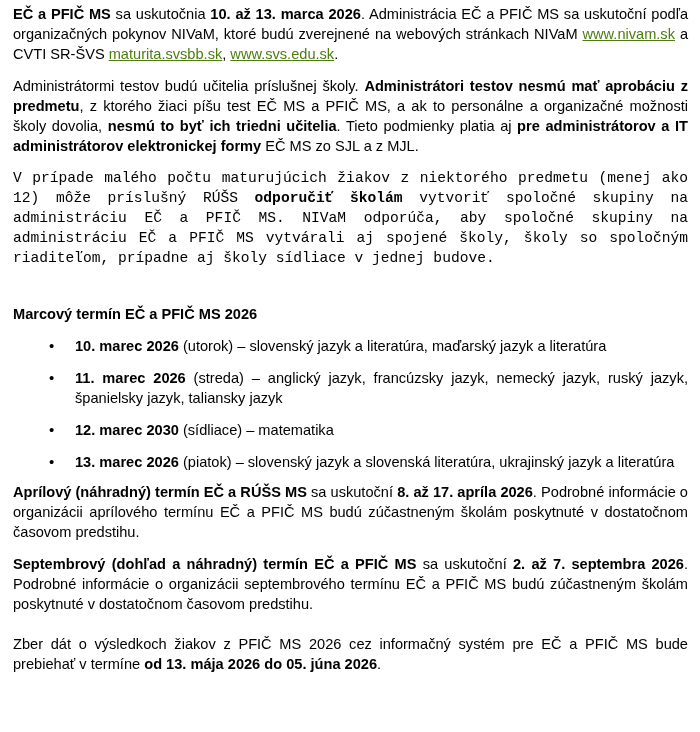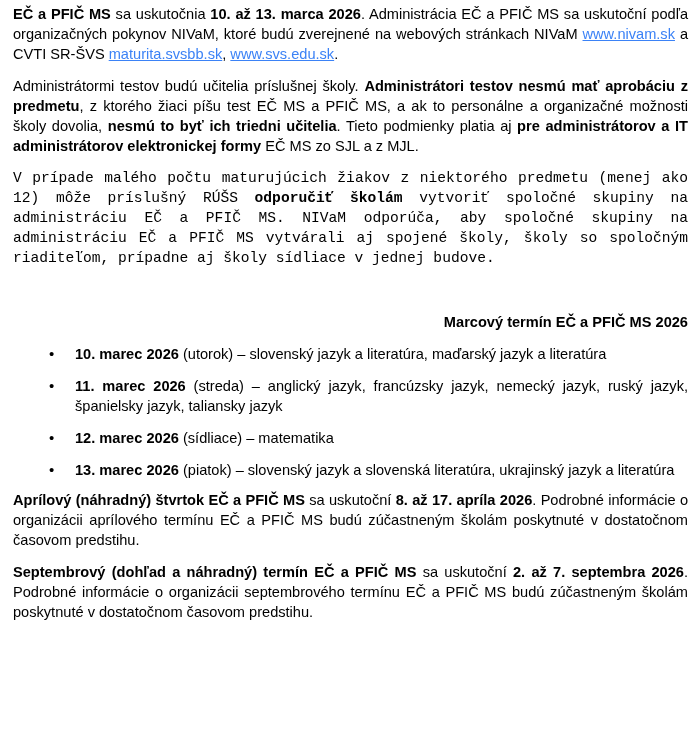--- a/index.html
+++ b/index.html
@@ -28,28 +28,28 @@
     text-justify: inter-word;
   }
   p.para.tight {
     margin-bottom: 8px;
     font-family: Liberation Mono, monospace;
   }
   b, .b {
     font-weight: bold;
   }
   a.link {
-    color: #3b82f6;
+    color: #4d7c0f;
   }
   h3.section-heading {
-    margin: 16px 0 12px 0;
+    margin: 8px 0 12px 0;
     font-size: 14.6px;
     line-height: 20px;
     font-weight: bold;
-    text-align: right;
+    text-align: left;
   }
   .spacer-line {
     height: 20px;
   }
   .spacer-small {
     height: 8px;
   }
   ul.date-list {
     list-style: none;
     margin: 0 0 10px 0;
@@ -97,28 +97,29 @@
       <li>
         <span class="bullet">•</span>
         <span class="li-text"><b>10. marec 2026</b><span> (utorok) – slovenský jazyk a literatúra, maďarský jazyk a literatúra</span></span>
       </li>
       <li>
         <span class="bullet">•</span>
         <span class="li-text"><b>11. marec 2026</b><span> (streda) – anglický jazyk, francúzsky jazyk, nemecký jazyk, ruský jazyk, španielsky jazyk, taliansky jazyk</span></span>
       </li>
       <li>
         <span class="bullet">•</span>
-        <span class="li-text"><b>12. marec 2026</b><span> (sídliace) – matematika</span></span>
+        <span class="li-text"><b>12. marec 2030</b><span> (sídliace) – matematika</span></span>
       </li>
       <li>
         <span class="bullet">•</span>
         <span class="li-text"><b>13. marec 2026</b><span> (piatok) – slovenský jazyk a slovenská literatúra, ukrajinský jazyk a literatúra</span></span>
       </li>
     </ul>
 
-  <p class="para"><b class="b">Aprílový (náhradný) štvrtok EČ a PFIČ MS</b><span> sa uskutoční </span><b class="b">8. až 17. apríla 2026</b><span>. Podrobné informácie o organizácii aprílového termínu EČ a PFIČ MS budú zúčastneným školám poskytnuté v dostatočnom časovom predstihu.</span></p>
+  <p class="para"><b class="b">Aprílový (náhradný) termín EČ a RÚŠS MS</b><span> sa uskutoční </span><b class="b">8. až 17. apríla 2026</b><span>. Podrobné informácie o organizácii aprílového termínu EČ a PFIČ MS budú zúčastneným školám poskytnuté v dostatočnom časovom predstihu.</span></p>
 
   <p class="para"><b class="b">Septembrový (dohľad a náhradný) termín EČ a PFIČ MS</b><span> sa uskutoční </span><b class="b">2. až 7. septembra 2026</b><span>. Podrobné informácie o organizácii septembrového termínu EČ a PFIČ MS budú zúčastneným školám poskytnuté v dostatočnom časovom predstihu.</span></p>
 
   <div class="spacer-small"></div>
 
+  <p class="para"><span>Zber dát o výsledkoch žiakov z PFIČ MS 2026 cez informačný systém pre EČ a PFIČ MS bude prebiehať v termíne </span><b class="b">od 13. mája 2026 do 05. júna 2026</b><span>.</span></p>
 
 </div>
 
 </body></html>

